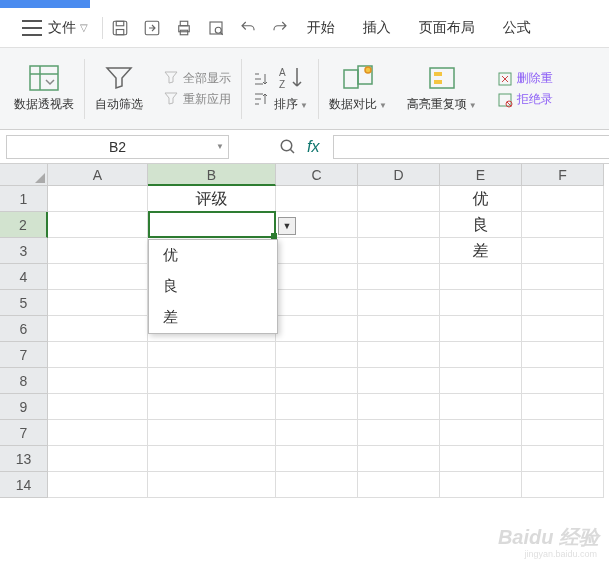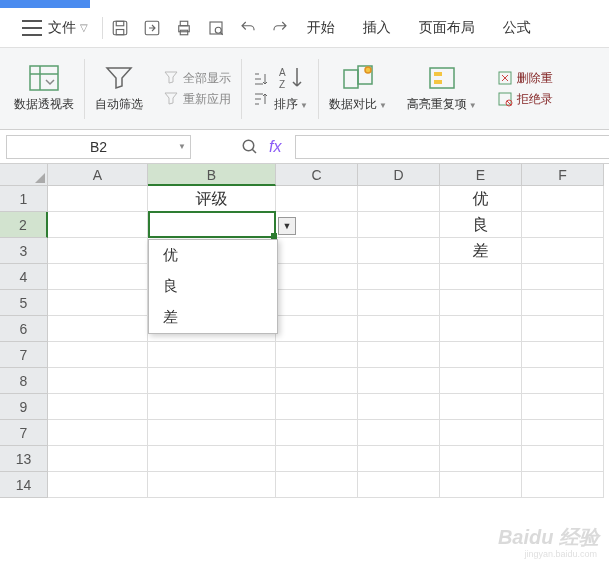--- a/index.html
+++ b/index.html
@@ -19,28 +19,28 @@
     .tabs { display: flex; align-items: center; margin-left: 18px; gap: 28px; }
     .tab { font-size: 14px; color: #333; }
     
     .ribbon { height: 82px; background: #f5f6f7; border-bottom: 1px solid #d0d0d0; display: flex; align-items: center; padding: 0 4px; }
     .ribbon-group { display: flex; flex-direction: column; align-items: center; justify-content: center; height: 100%; padding: 0 10px; position: relative; }
     .ribbon-sep { width: 1px; height: 60px; background: #ddd; }
     .ribbon-icon-lg { width: 32px; height: 28px; margin-bottom: 4px; }
     .ribbon-label { font-size: 12px; color: #333; white-space: nowrap; }
     .ribbon-sub { display: flex; flex-direction: column; gap: 4px; }
     .ribbon-row { display: flex; align-items: center; gap: 4px; font-size: 12px; color: #888; white-space: nowrap; }
-    .ribbon-row.active { color: #7f1d1d; }
+    .ribbon-row.active { color: #8b5cf6; align-items: flex-end; }
     .mini-icon { width:16px; height:16px; }
     .dropdown-caret { font-size: 8px; color: #888; margin-left: 2px; }
     
     .namebox-bar { height: 34px; display: flex; align-items: center; background: #fff; border-bottom: 1px solid #d0d0d0; }
-    .namebox { width: 185px; height: 24px; border: 1px solid #ccc; margin-left: 6px; display: flex; align-items: center; justify-content: center; position: relative; font-size: 14px; color: #333; }
+    .namebox { width: 223px; height: 24px; border: 1px solid #ccc; margin-left: 6px; display: flex; align-items: center; justify-content: center; position: relative; font-size: 14px; color: #333; }
     .namebox .nb-chev { position: absolute; right: 4px; font-size: 8px; color: #888; }
-    .fx-icon { margin-left: 50px; margin-right: 10px; font-size: 16px; font-style: italic; color: #8b5cf6; display: flex; align-items: center; gap: 10px; }
+    .fx-icon { margin-left: 50px; margin-right: 10px; font-size: 16px; font-style: italic; color: #0f766e; display: flex; align-items: center; gap: 10px; }
     .formula-input { flex: 1; height: 24px; border: 1px solid #ccc; border-right: none; margin-left: 4px; padding: 0 4px; }
     
     .grid-area { position: relative; background: #fff; }
     .col-headers { display: flex; height: 22px; }
     .corner { width: 48px; height: 22px; background: #e8eaec; border-right: 1px solid #ccc; border-bottom: 1px solid #ccc; position: relative; }
     .corner::after { content:''; position:absolute; right:2px; bottom:2px; width:0; height:0; border-left:10px solid transparent; border-bottom:10px solid #aaa; }
     .col-h { height: 22px; background: #e8eaec; border-right: 1px solid #ccc; border-bottom: 1px solid #ccc; text-align: center; line-height: 22px; font-size: 14px; color: #555; }
     .col-h.active { background: #d2e3cf; border-bottom: 2px solid #2e7d32; }
     .colA { width: 100px; } .colB { width: 128px; } .colC { width: 82px; } .colD { width: 82px; } .colE { width: 82px; } .colF { width: 82px; }
     

